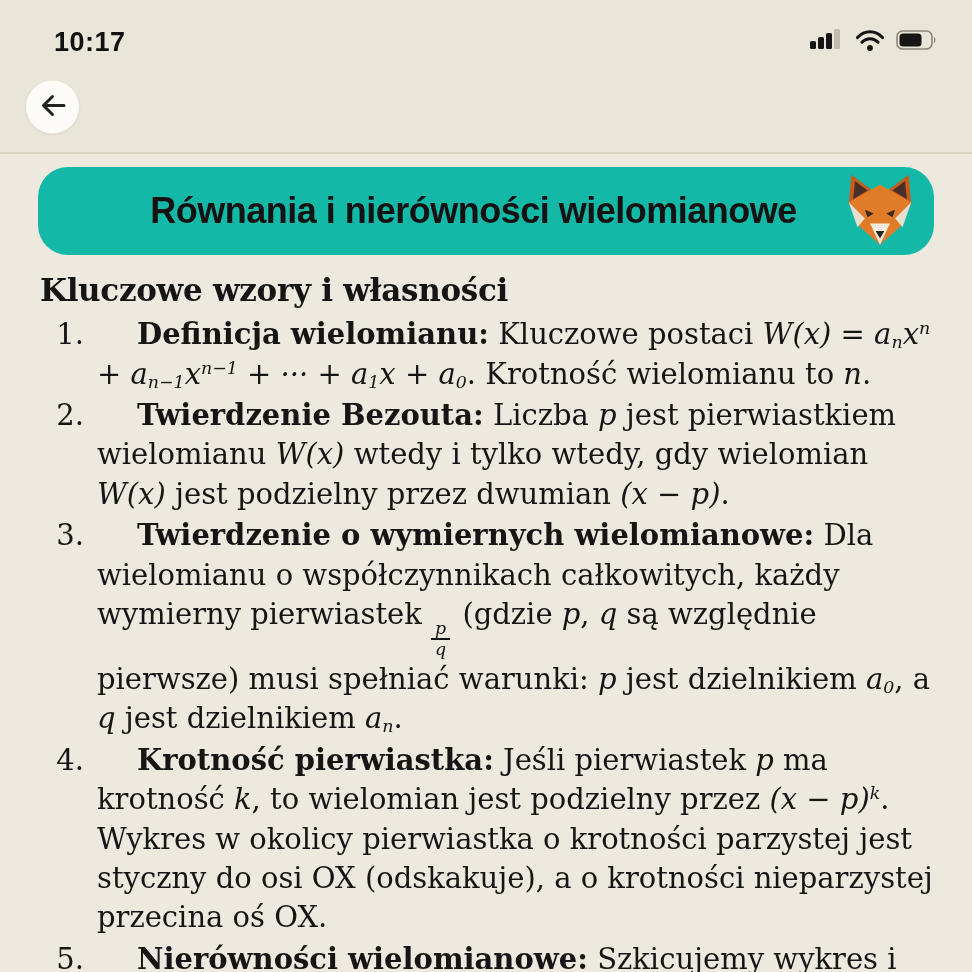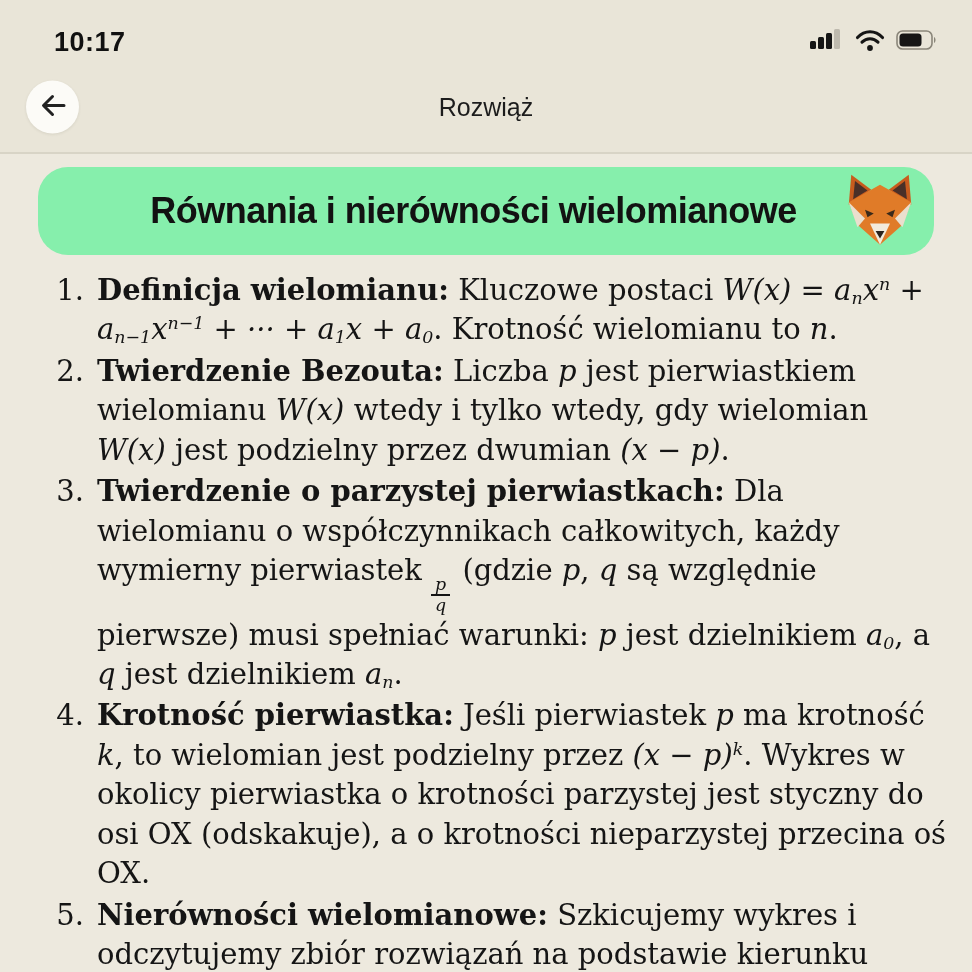--- a/index.html
+++ b/index.html
@@ -49,21 +49,21 @@
   
   .content {
     padding: 14px 26px 0 40px;
     font-family: "DejaVu Serif", "DejaVu Sans", serif;
     font-size: 29px; line-height: 1.36; color: #151515;
   }
   .heading { margin: 0 0 4px 0; font-size: 31px; font-weight: 700; letter-spacing: -0.3px; }
   ol.key-list { list-style: none; margin: 0; padding: 0; }
   ol.key-list li { position: relative; padding-left: 57px; margin-top: 2px; }
   .num { position: absolute; left: 0; width: 44px; text-align: right; }
-  .seg-bold { font-weight: 700; }
+  .seg-bold { font-weight: 700; margin-left: 40px; }
   .seg-math { font-style: italic; }
   sub, sup { font-size: 0.60em; font-style: inherit; line-height: 0; }
   sub { vertical-align: -0.25em; }
   sup { vertical-align: 0.55em; }
   .frac {
     display: inline-flex; flex-direction: column; align-items: center;
     font-style: italic; font-size: 0.60em; line-height: 1.12;
     vertical-align: -0.55em; margin-right: 3px;
   }
   .frac .fden { border-top: 2px solid #151515; padding: 0 4px; }
@@ -103,49 +103,49 @@
     </div>
 
     <div class="navbar">
       <button class="back-btn">
         <span>
           <svg width="32" height="32" viewBox="0 0 32 32">
             <path d="M27 16 H7 M15.5 7 L6.5 16 L15.5 25" fill="none" stroke="#222" stroke-width="3" stroke-linecap="round" stroke-linejoin="round"></path>
           </svg>
         </span>
       </button>
-      <div class="nav-title">Rozwiąż</div>
     </div>
     <div class="divider"></div>
   </div>
 
-  <div class="banner" id="banner" style="background: #86efac; padding-left: 15px;">
+  <div class="banner" id="banner" style="background: #14b8a6; padding-left: 15px;">
     <span class="banner-title">Równania i nierówności wielomianowe</span>
     <span class="fox">
       <svg viewBox="0 0 64 64" width="80" height="80">
         <polygon points="9,3 25,15 7,27" fill="#C85C1E"></polygon>
         <polygon points="12,8 22,15.5 10.5,22.5" fill="#4A3028"></polygon>
         <polygon points="55,3 39,15 57,27" fill="#C85C1E"></polygon>
         <polygon points="52,8 42,15.5 53.5,22.5" fill="#4A3028"></polygon>
         <polygon points="7,25 32,11 57,25 50,43 32,59 14,43" fill="#E07B28"></polygon>
         <polygon points="7,25 20,38 14,45" fill="#EADFCE"></polygon>
         <polygon points="57,25 44,38 50,45" fill="#EADFCE"></polygon>
         <polygon points="24,42 40,42 32,59" fill="#F2EBDD"></polygon>
         <polygon points="28.5,48 35.5,48 32,54" fill="#2A221D"></polygon>
         <polygon points="20,31 27,34 22,37" fill="#3A2A1A"></polygon>
         <polygon points="44,31 37,34 42,37" fill="#3A2A1A"></polygon>
       </svg>
     </span>
   </div>
 
   <div class="content">
+    <h2 class="heading">Kluczowe wzory i własności</h2>
     <ol class="key-list">
         <li><span class="num">1.</span><span class="seg-bold">Definicja wielomianu:</span><span class="seg-text"> Kluczowe postaci </span><span class="seg-math">W(x) = a<sub>n</sub>x<sup>n</sup> + a<sub>n−1</sub>x<sup>n−1</sup> + ··· + a<sub>1</sub>x + a<sub>0</sub></span><span class="seg-text">. Krotność wielomianu to </span><span class="seg-math">n</span><span class="seg-text">.</span></li>
         <li><span class="num">2.</span><span class="seg-bold">Twierdzenie Bezouta:</span><span class="seg-text"> Liczba </span><span class="seg-math">p</span><span class="seg-text"> jest pierwiastkiem wielomianu </span><span class="seg-math">W(x)</span><span class="seg-text"> wtedy i tylko wtedy, gdy wielomian </span><span class="seg-math">W(x)</span><span class="seg-text"> jest podzielny przez dwumian </span><span class="seg-math">(x − p)</span><span class="seg-text">.</span></li>
-        <li><span class="num">3.</span><span class="seg-bold">Twierdzenie o parzystej pierwiastkach:</span><span class="seg-text"> Dla wielomianu o współczynnikach całkowitych, każdy wymierny pierwiastek </span><span class="frac">
+        <li><span class="num">3.</span><span class="seg-bold">Twierdzenie o wymiernych wielomianowe:</span><span class="seg-text"> Dla wielomianu o współczynnikach całkowitych, każdy wymierny pierwiastek </span><span class="frac">
             <span class="fnum">p</span>
             <span class="fden">q</span>
           </span><span class="seg-text"> (gdzie </span><span class="seg-math">p</span><span class="seg-text">, </span><span class="seg-math">q</span><span class="seg-text"> są względnie pierwsze) musi spełniać warunki: </span><span class="seg-math">p</span><span class="seg-text"> jest dzielnikiem </span><span class="seg-math">a<sub>0</sub></span><span class="seg-text">, a </span><span class="seg-math">q</span><span class="seg-text"> jest dzielnikiem </span><span class="seg-math">a<sub>n</sub></span><span class="seg-text">.</span></li>
         <li><span class="num">4.</span><span class="seg-bold">Krotność pierwiastka:</span><span class="seg-text"> Jeśli pierwiastek </span><span class="seg-math">p</span><span class="seg-text"> ma krotność </span><span class="seg-math">k</span><span class="seg-text">, to wielomian jest podzielny przez </span><span class="seg-math">(x − p)<sup>k</sup></span><span class="seg-text">. Wykres w okolicy pierwiastka o krotności parzystej jest styczny do osi OX (odskakuje), a o krotności nieparzystej przecina oś OX.</span></li>
         <li><span class="num">5.</span><span class="seg-bold">Nierówności wielomianowe:</span><span class="seg-text"> Szkicujemy wykres i odczytujemy zbiór rozwiązań na podstawie kierunku ramion (patrz na znak </span></li>
       </ol>
   </div>
 
 </div>
 

